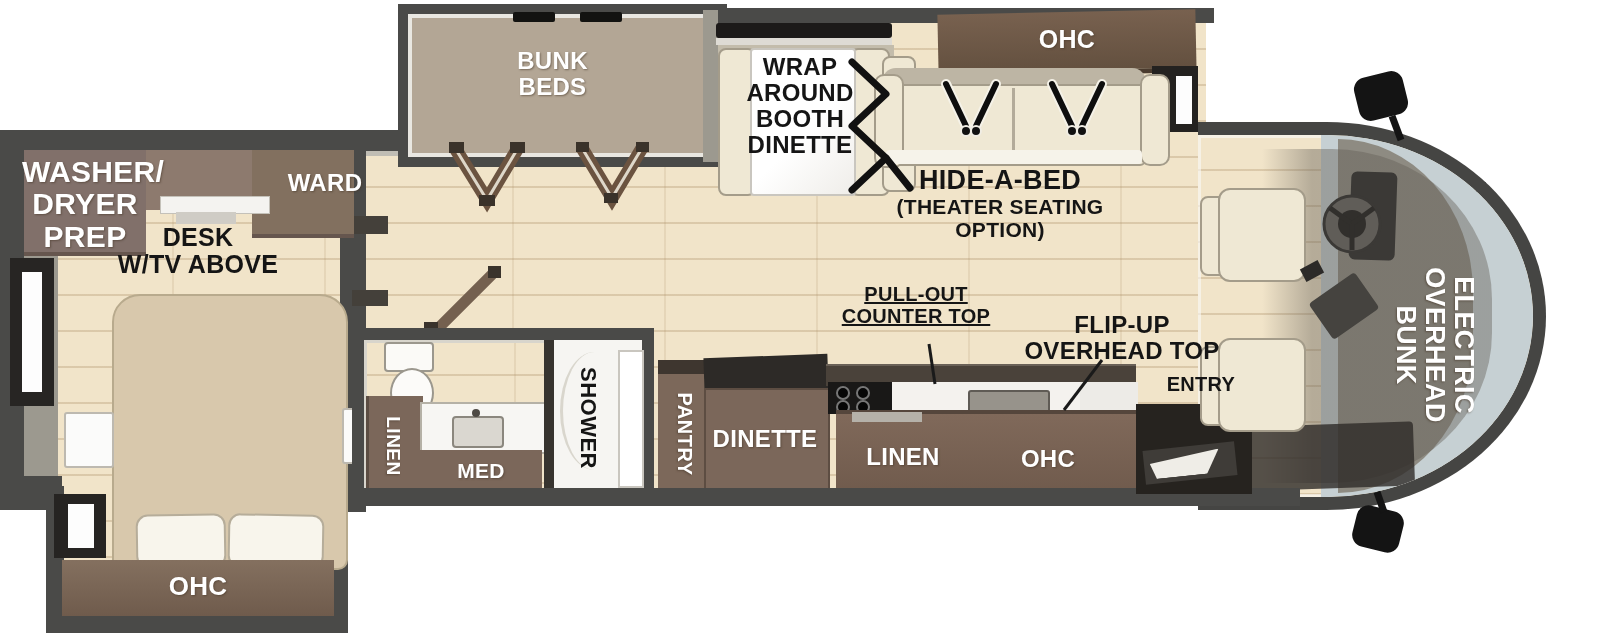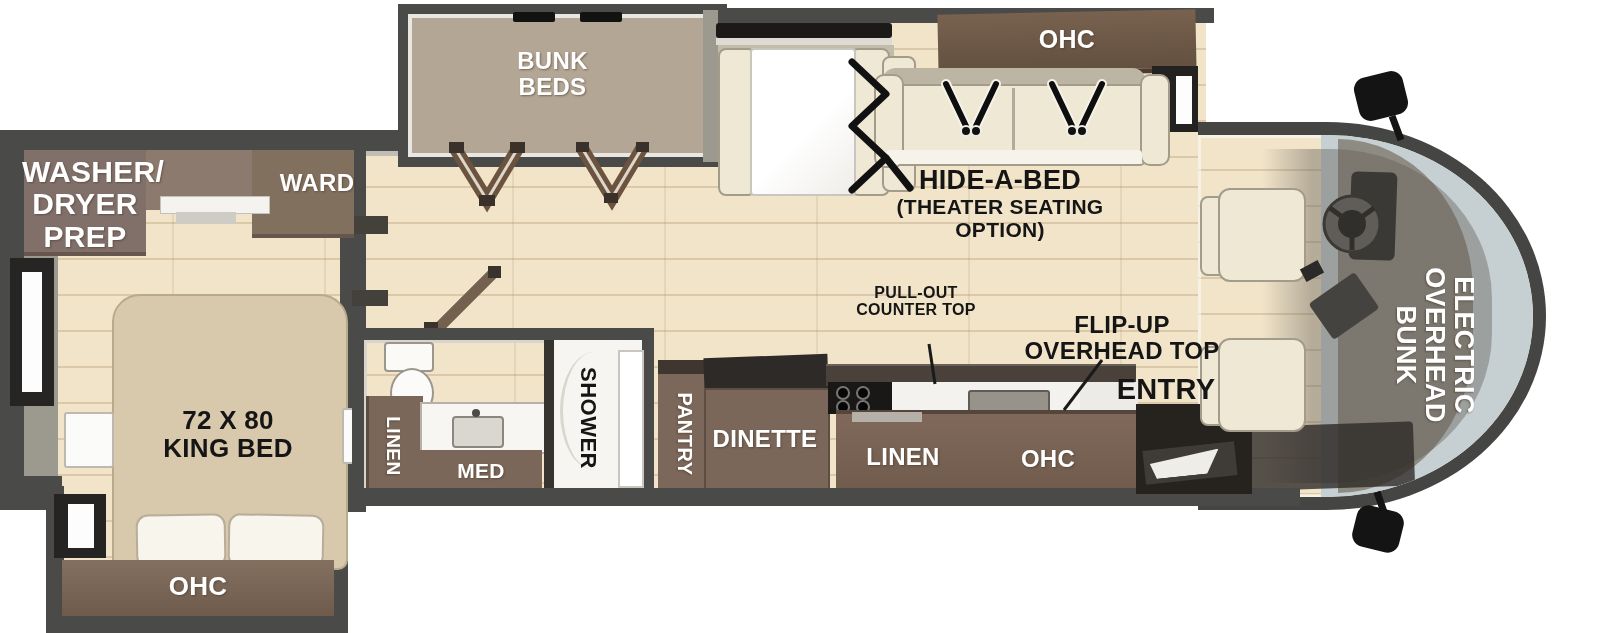--- a/index.html
+++ b/index.html
@@ -55,29 +55,29 @@
   <div class="abs" style="left:352px;top:290px;width:36px;height:16px;background:#44403a;"></div>
 
   <div class="abs" style="left:24px;top:150px;width:122px;height:102px;background:#81706a;border-bottom:4px solid #66564e;"></div>
   <div class="abs" style="left:146px;top:150px;width:208px;height:60px;background:#8d7a6e;"></div>
   <div class="abs" style="left:252px;top:150px;width:102px;height:84px;background:#82705f;border-bottom:4px solid #66564e;"></div>
   <div class="abs" style="left:160px;top:196px;width:108px;height:16px;background:#f4f3f0;border:1px solid #c4c1b9;"></div>
   <div class="abs" style="left:176px;top:212px;width:60px;height:12px;background:#cfccc5;"></div>
   <div class="abs lbl w" style="left:22px;top:156px;width:126px;font-size:30px;">WASHER/
 DRYER
 PREP</div>
-  <div class="abs lbl w" style="left:267px;top:170px;width:100px;font-size:24px;">WARD</div>
+  <div class="abs lbl w" style="left:275px;top:170px;width:100px;font-size:24px;">WARD</div>
+  <div class="abs lbl k" style="left:78px;top:224px;width:240px;font-size:25px;">DESK
+W/TV ABOVE</div>
 
   <div class="abs" style="left:112px;top:294px;width:232px;height:272px;background:var(--bed);border:2px solid #b8aa8d;border-radius:28px 28px 10px 10px;"></div>
   <div class="abs marbleb" style="left:64px;top:412px;width:46px;height:52px;"></div>
   <div class="abs marbleb" style="left:342px;top:408px;width:34px;height:52px;"></div>
   <div class="abs" style="left:136px;top:514px;width:86px;height:50px;background:#f8f5ec;border:2px solid #b6ad9a;border-radius:12px;transform:rotate(-1deg);"></div>
   <div class="abs" style="left:228px;top:514px;width:92px;height:50px;background:#f8f5ec;border:2px solid #b6ad9a;border-radius:12px;transform:rotate(1deg);"></div>
-  <div class="abs lbl k" style="left:112px;top:406px;width:232px;font-size:26px;">72 X 80
-KING BED</div>
   <div class="abs" style="left:62px;top:560px;width:272px;height:56px;background:linear-gradient(180deg,#84705f,#6f5b4c);"></div>
   <div class="abs lbl w" style="left:62px;top:572px;width:272px;font-size:26px;">OHC</div>
 
   <div class="abs" style="left:424px;top:296px;width:82px;height:11px;background:#74604f;transform:rotate(-45deg);border-radius:3px;"></div>
   <div class="abs" style="left:424px;top:322px;width:14px;height:13px;background:#3a332c;"></div>
   <div class="abs" style="left:488px;top:266px;width:13px;height:12px;background:#3a332c;"></div>
 
   <div class="abs" style="left:398px;top:4px;width:309px;height:143px;background:var(--taupe);border:10px solid var(--wall);box-shadow:inset 0 0 0 4px #e9e7e1;"></div>
   <div class="abs" style="left:513px;top:12px;width:42px;height:10px;background:#121210;border-radius:2px;"></div>
   <div class="abs" style="left:580px;top:12px;width:42px;height:10px;background:#121210;border-radius:2px;"></div>
@@ -86,20 +86,24 @@
 
   <div class="abs wall" style="left:708px;top:8px;width:506px;height:15px;"></div>
   <div class="abs" style="left:703px;top:10px;width:15px;height:152px;background:var(--wall-light);"></div>
   <div class="abs" style="left:716px;top:23px;width:176px;height:15px;background:#1c1a19;border-radius:3px;"></div>
   <div class="abs" style="left:716px;top:38px;width:176px;height:7px;background:#dedbd4;"></div>
   <div class="abs" style="left:718px;top:45px;width:176px;height:16px;background:#c3bcab;"></div>
   <div class="abs cream" style="left:718px;top:48px;width:34px;height:144px;"></div>
   <div class="abs cream" style="left:850px;top:48px;width:36px;height:144px;"></div>
   <div class="abs cream" style="left:882px;top:56px;width:30px;height:132px;"></div>
   <div class="abs" style="left:750px;top:48px;width:102px;height:144px;background:linear-gradient(135deg,#ffffff 55%,#efede9);border:2px solid #c9c6bf;border-radius:4px;"></div>
+  <div class="abs lbl k" style="left:716px;top:54px;width:168px;font-size:24px;">WRAP
+AROUND
+BOOTH
+DINETTE</div>
 
   <div class="abs" style="left:938px;top:12px;width:258px;height:58px;background:linear-gradient(180deg,#78614f,#63503f);border-bottom:5px solid #4a3b2e;transform:rotate(-1.2deg);"></div>
   <div class="abs lbl w" style="left:938px;top:26px;width:258px;font-size:25px;">OHC</div>
   <div class="abs" style="left:1152px;top:66px;width:46px;height:66px;background:#242220;"></div>
   <div class="abs" style="left:1176px;top:76px;width:16px;height:48px;background:#fdfdfd;"></div>
 
   <div class="abs" style="left:882px;top:68px;width:264px;height:34px;background:#bdb5a4;border-radius:14px 14px 0 0;"></div>
   <div class="abs cream" style="left:886px;top:84px;width:256px;height:78px;border-radius:6px;"></div>
   <div class="abs" style="left:1012px;top:88px;width:3px;height:70px;background:rgba(120,110,95,.5);"></div>
   <div class="abs cream" style="left:874px;top:74px;width:26px;height:90px;border-radius:10px;"></div>
@@ -214,22 +218,22 @@
       <circle cx="1352" cy="224" r="14" fill="#312f2c"></circle>
       <line x1="1352" y1="224" x2="1330" y2="208" stroke="#312f2c" stroke-width="5"></line>
       <line x1="1352" y1="224" x2="1374" y2="208" stroke="#312f2c" stroke-width="5"></line>
       <line x1="1352" y1="224" x2="1352" y2="250" stroke="#312f2c" stroke-width="5"></line>
     </g>
 
     <line x1="1392" y1="116" x2="1401" y2="140" stroke="#141414" stroke-width="7"></line>
     <line x1="1384" y1="512" x2="1377" y2="492" stroke="#141414" stroke-width="7"></line>
   </svg>
 
-  <div class="abs lbl k" style="left:792px;top:284px;width:248px;font-size:16px;">PULL-OUT
+  <div class="abs lbl k" style="left:792px;top:284px;width:248px;font-size:20px;text-decoration:underline;">PULL-OUT
 COUNTER TOP</div>
   <div class="abs lbl k" style="left:1008px;top:312px;width:228px;font-size:24px;">FLIP-UP
 OVERHEAD TOP</div>
-  <div class="abs lbl k" style="left:1114px;top:374px;width:104px;font-size:29px;">ENTRY</div>
+  <div class="abs lbl k" style="left:1149px;top:374px;width:104px;font-size:20px;">ENTRY</div>
   <div class="abs lbl w" style="left:1298px;top:295px;width:260px;height:100px;font-size:27px;transform:rotate(90deg);">ELECTRIC
 OVERHEAD
 BUNK</div>
 
 </div>
 
 </body></html>

